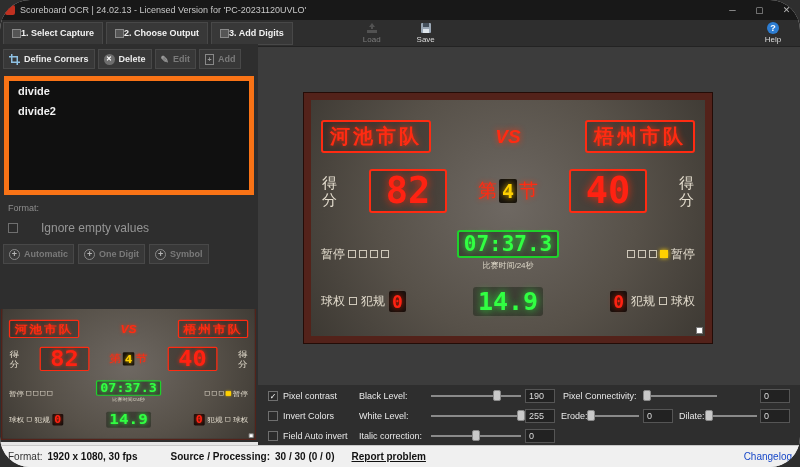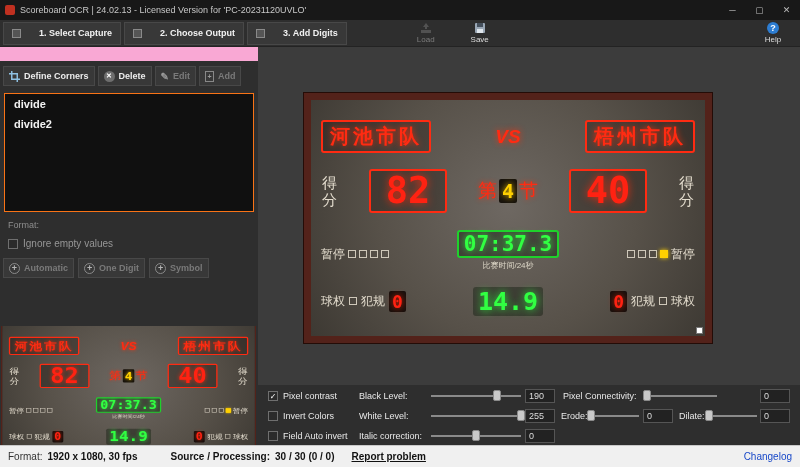--- a/index.html
+++ b/index.html
@@ -1,52 +1,52 @@
 <!DOCTYPE html>
 <html><head>
 <meta charset="utf-8">
 <style>
   * { margin:0; padding:0; box-sizing:border-box; }
   body { width:800px; height:467px; background:#2e2e2e; font-family:"Liberation Sans", sans-serif; overflow:hidden; }
-  .app { position:relative; width:800px; height:467px; background:#f9a8d4; overflow:hidden; }
+  .app { position:relative; width:800px; height:467px; background:#e5e5e5; overflow:hidden;border-radius:30px; }
 
   
   .titlebar { position:absolute; left:0; top:0; width:800px; height:20px; background:#181818; display:flex; align-items:center; gap:5px; padding-left:5px; }
   .app-icon { width:10px; height:10px; background:#c03020; border-radius:2px; }
   .title-text { color:#c8c8c8; font-size:9px; }
   .win-controls { margin-left:auto; display:flex; height:20px; }
   .win-btn { width:27px; height:20px; color:#bbb; font-size:9px; display:flex; align-items:center; justify-content:center; }
 
   
   .toolbar { position:absolute; left:0; top:20px; width:800px; height:27px; background:#2e2e2e; border-bottom:1px solid #232323; display:flex; align-items:center; }
-  .step-btn { height:23px; margin-left:3px; padding:0 8px; background:#383838; border:1px solid #484848; color:#f2f2f2; font-size:9px; font-weight:bold; display:flex; align-items:center; gap:18px; }
+  .step-btn { height:23px; margin-left:3px; padding:0 8px; background:#383838; border:1px solid #484848; color:#f2f2f2; font-size:9px; font-weight:bold; display:flex; align-items:center; gap:0; }
   .mini-ic { width:9px; height:9px; border:1px solid #8a8a8a; background:#555; }
   .tool-btn { width:42px; height:26px; display:flex; flex-direction:column; align-items:center; justify-content:center; gap:1px; font-size:8px; color:#ddd; }
   .tool-btn.disabled { color:#7c7c7c; }
   .tool-btn.disabled svg { opacity:.5; }
   .help-btn { margin-left:auto; margin-right:6px; }
   .help-circle { width:12px; height:12px; border-radius:50%; background:#2d7dd2; color:#fff; font-size:9px; font-weight:bold; display:flex; align-items:center; justify-content:center; }
 
   
-  .left { position:absolute; left:0; top:61px; width:258px; height:398px; background:#2e2e2e; }
+  .left { position:absolute; left:0; top:44px; width:258px; height:398px; background:#2e2e2e; }
   .corner-row { display:flex; gap:3px; padding:5px 3px; }
   .c-btn { height:20px; display:flex; align-items:center; gap:4px; padding:0 5px; background:#383838; border:1px solid #484848; color:#ececec; font-size:9px; font-weight:bold; white-space:nowrap; }
   .c-btn.disabled { color:#7a7a7a; }
   .del-circle { width:11px; height:11px; border-radius:50%; background:#6e6e6e; color:#fff; font-size:7px; display:flex; align-items:center; justify-content:center; }
   .pencil { color:#999; font-size:10px; }
   .page-ic { width:9px; height:11px; border:1px solid #888; color:#999; font-size:7px; display:flex; align-items:center; justify-content:center; }
-  .region-list { margin:2px 4px 0; height:119px; background:#101010; border:1px solid #f97316; overflow:hidden; }
+  .region-list { margin:2px 4px 0; height:119px; background:#101010; border:5px solid #f97316; overflow:hidden; }
   .region-item { padding:4px 9px; color:#f2f2f2; font-size:11px; font-weight:bold; }
   .format-row { display:flex; align-items:center; gap:6px; padding:8px 8px 0; }
   .format-label { color:#8d8d8d; font-size:9px; }
   .dd { width:158px; height:18px; background:#383838; border:1px solid #4a4a4a; color:#969696; font-size:9px; display:flex; align-items:center; padding:0 5px; }
   .dd .arrow { margin-left:auto; color:#7a7a7a; font-size:8px; }
   .chk-row { display:flex; align-items:center; gap:5px; padding:8px 8px 0; }
   .cb { width:10px; height:10px; border:1px solid #6f6f6f; background:#2b2b2b; color:#fff; font-size:8px; line-height:9px; text-align:center; flex:none; }
-  .chk-label { color:#969696; font-size:10px; }
+  .chk-label { color:#969696; font-size:12px;margin-left:18px; }
   .add-row { display:flex; gap:4px; padding:9px 3px 0; }
   .plus-circle { width:11px; height:11px; border:1px solid #8a8a8a; border-radius:50%; color:#b5b5b5; font-size:9px; line-height:9px; text-align:center; flex:none; }
 
   
   .canvas { position:absolute; left:258px; top:47px; width:542px; height:338px; background:#3c3c3c; }
 
   
   .photo { position:absolute; left:46px; top:46px; width:408px; height:250px; border:7px solid #53221a; box-shadow:0 0 0 1px #240c07, inset 0 0 26px rgba(0,0,0,.65); background:#4e4944; }
   .sb { width:100%; height:100%; background:radial-gradient(circle at 50% 45%, #6e6862 0%, #575149 55%, #3d3933 100%); display:flex; flex-direction:column; justify-content:space-evenly; padding:4px 10px; }
   .sb-row { display:flex; align-items:center; justify-content:space-between; }

